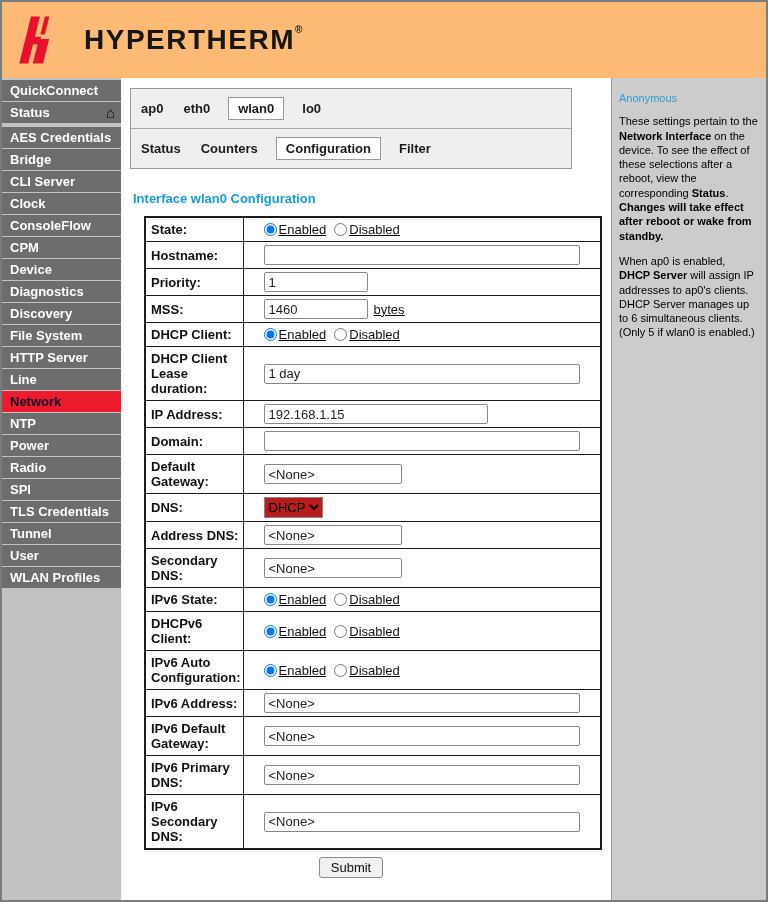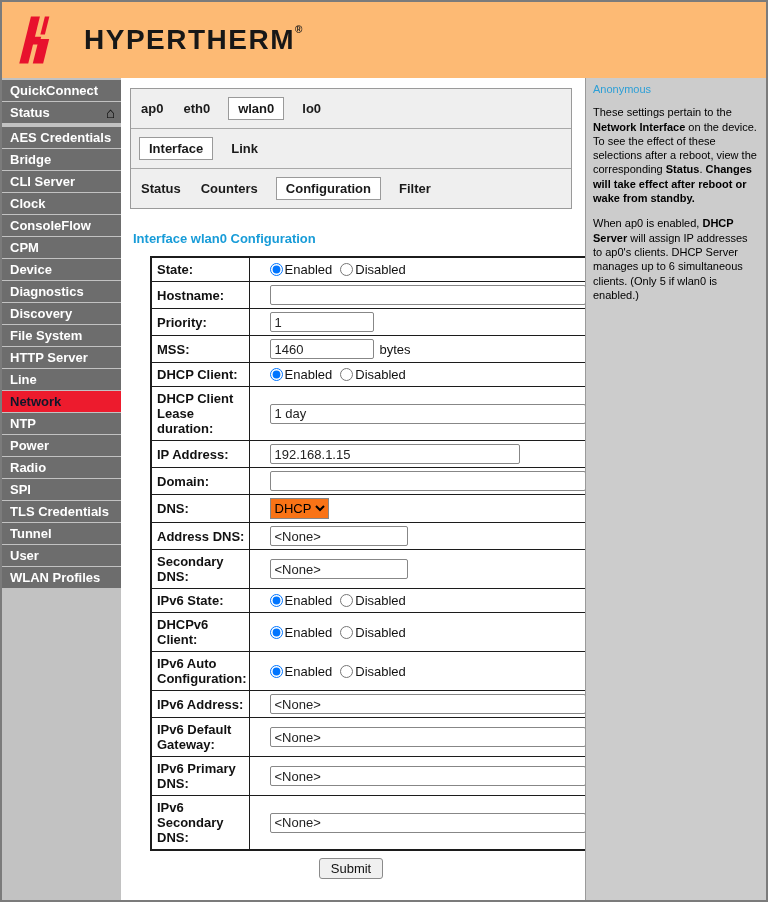--- a/index.html
+++ b/index.html
@@ -11,47 +11,47 @@
   .tm{font-size:10px;vertical-align:top;color:#171717;font-weight:bold;}
   
   .cols{display:flex;height:822px;}
   .sidebar{width:119px;flex:0 0 auto;background:#c2c2c2;padding-top:2px;}
   .side-item{background:#6d6d6d;color:#fff;font-weight:bold;font-size:13px;line-height:15px;
              padding:3px 6px 3px 8px;margin-bottom:1px;cursor:pointer;display:flex;align-items:center;justify-content:space-between;}
   .side-item.gap{margin-top:4px;}
   .side-item.active{background:#ed1b2d;color:#0f172a;}
   .home-glyph{color:#000;font-size:15px;font-weight:bold;line-height:13px;}
   .main{flex:1 1 auto;background:#fff;padding:10px 16px 0 9px;overflow:hidden;}
-  .help{width:181px;flex:0 0 auto;background:#ccc;border-left:1px solid #9a9a9a;box-sizing:border-box;
-        padding:4px 7px;font-size:11px;color:#000;line-height:1.3;}
+  .help{width:155px;flex:0 0 auto;background:#ccc;border-left:1px solid #9a9a9a;box-sizing:border-box;
+        padding:13px 7px;font-size:11px;color:#000;line-height:1.3;}
   .help-user{color:#2d9fd6;margin-bottom:9px;cursor:pointer;}
   .help p{margin:0 0 11px 0;}
   
   .tabbox{border:1px solid #9a9a9a;background:#efefef;width:440px;}
   .tab-row{text-align:left;padding:8px 0;}
   .tab-row + .tab-row{border-top:1px solid #a8a8a8;}
   .tab{display:inline-block;font-size:13px;font-weight:bold;color:#1a1a1a;margin:0 8px;padding:3px 2px;cursor:pointer;}
   .tab.sel{background:#fff;border:1px solid #9a9a9a;padding:3px 9px;}
   
   .page-title{color:#189cd8;font-size:13px;font-weight:bold;margin:22px 0 10px 3px;}
   
-  table.form{border-collapse:collapse;border:2px solid #1c1c1c;margin-left:20px;width:436px;}
+  table.form{border-collapse:collapse;border:2px solid #1c1c1c;margin-left:14px;width:436px;}
   table.form td{border:1px solid #1c1c1c;}
   td.lbl{width:100px;font-size:13px;font-weight:bold;color:#111;padding:4px 2px 4px 5px;line-height:15px;vertical-align:middle;}
-  td.val{padding:3px 20px;vertical-align:middle;font-size:13px;}
+  td.val{padding:3px 20px;vertical-align:middle;font-size:13px;text-decoration:underline;}
   .txt{box-sizing:border-box;height:20px;border:1px solid #878787;border-radius:2px;font-size:13px;
        font-family:"Liberation Sans",sans-serif;padding:1px 4px;color:#222;background:#fff;}
   .txt.wide{width:316px;}
-  .txt.ip{width:250px;}
+  .txt.ip{width:224px;}
   .txt.medium{width:138px;}
   .txt.small{width:104px;}
   .suffix{font-size:13px;margin-left:6px;color:#111;}
   .radio-lab{font-size:13px;color:#111;margin-right:8px;white-space:nowrap;}
   .radio-lab input{margin:0 2px 0 0;vertical-align:-2px;}
-  select.sel-input{font-size:13px;font-family:"Liberation Sans",sans-serif;height:21px;border:1px solid #878787;background:#f97316;}
+  select.sel-input{font-size:13px;font-family:"Liberation Sans",sans-serif;height:21px;border:1px solid #878787;background:#b91c1c;}
   .submit-row{width:436px;text-align:center;margin:7px 0 16px 3px;}
   .submit-btn{font-size:13px;font-family:"Liberation Sans",sans-serif;background:#f0f0f0;border:1px solid #8a8a8a;
               border-radius:3px;padding:2px 11px;color:#111;cursor:pointer;}
 </style>
 </head>
 <body>
 
 <div class="page">
 
   <div class="header">
@@ -137,21 +137,20 @@
           <span>User</span>
         </div>
         <div class="side-item">
           <span>WLAN Profiles</span>
         </div>
       </div>
 
     <div class="main">
       <div class="tabbox" id="tabbox">
           <div class="tab-row"><span class="tab">ap0</span><span class="tab">eth0</span><span class="tab sel">wlan0</span><span class="tab">lo0</span></div>
-          <div class="tab-row"><span class="tab sel">Interface</span><span class="tab">Link</span></div>
           <div class="tab-row"><span class="tab">Status</span><span class="tab">Counters</span><span class="tab sel">Configuration</span><span class="tab">Filter</span></div>
         </div>
       <div class="page-title">Interface wlan0 Configuration</div>
       <table class="form">
         <tbody id="form-body">
             <tr>
               <td class="lbl">State:</td>
               <td class="val"><label class="radio-lab"><input type="radio" name="rg0" checked="" style="">Enabled</label><label class="radio-lab"><input type="radio" name="rg0" style="">Disabled</label></td>
             </tr>
             <tr>
@@ -174,20 +173,24 @@
               <td class="lbl">DHCP Client Lease duration:</td>
               <td class="val"><input class="txt wide" type="text" value="1 day" style=""></td>
             </tr>
             <tr>
               <td class="lbl">IP Address:</td>
               <td class="val"><input class="txt ip" type="text" value="192.168.1.15" style=""></td>
             </tr>
             <tr>
               <td class="lbl">Domain:</td>
               <td class="val"><input class="txt wide" type="text" style=""></td>
+            </tr>
+            <tr>
+              <td class="lbl">Default Gateway:</td>
+              <td class="val"><input class="txt medium" type="text" value="&lt;None&gt;" style=""></td>
             </tr>
             <tr>
               <td class="lbl">DNS:</td>
               <td class="val"><select class="sel-input"><option>DHCP</option></select></td>
             </tr>
             <tr>
               <td class="lbl">Address DNS:</td>
               <td class="val"><input class="txt medium" type="text" value="&lt;None&gt;" style=""></td>
             </tr>
             <tr>

